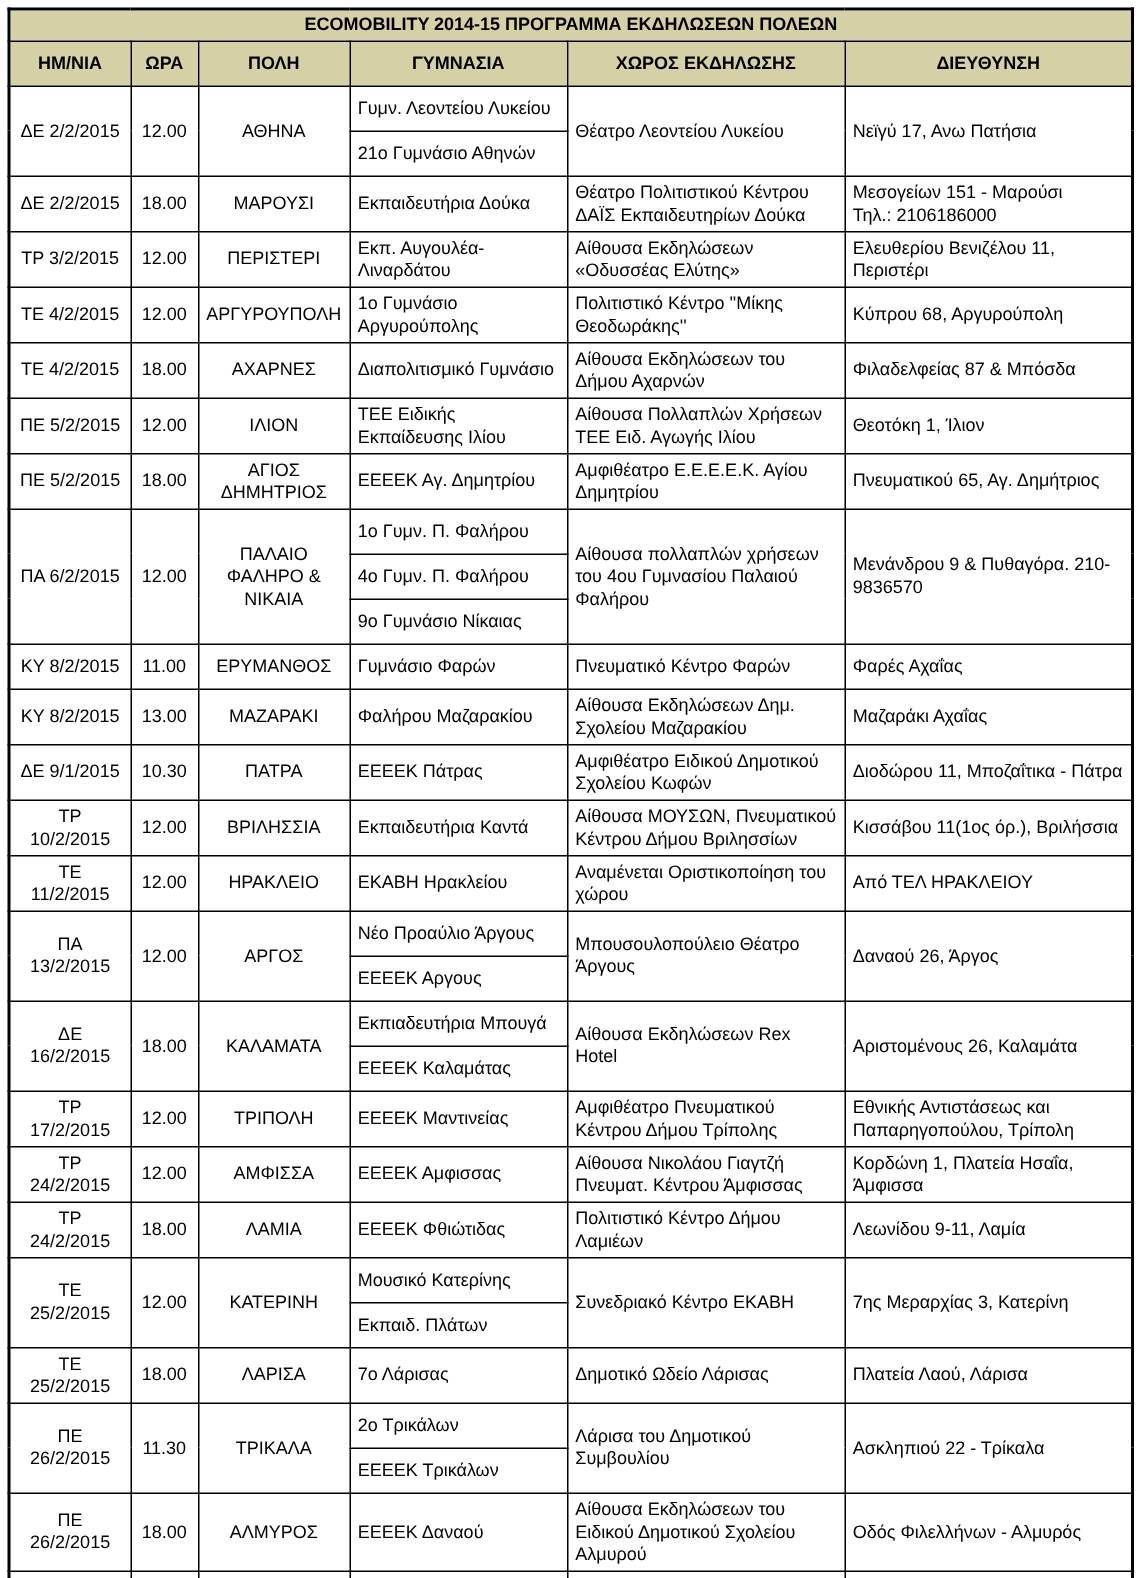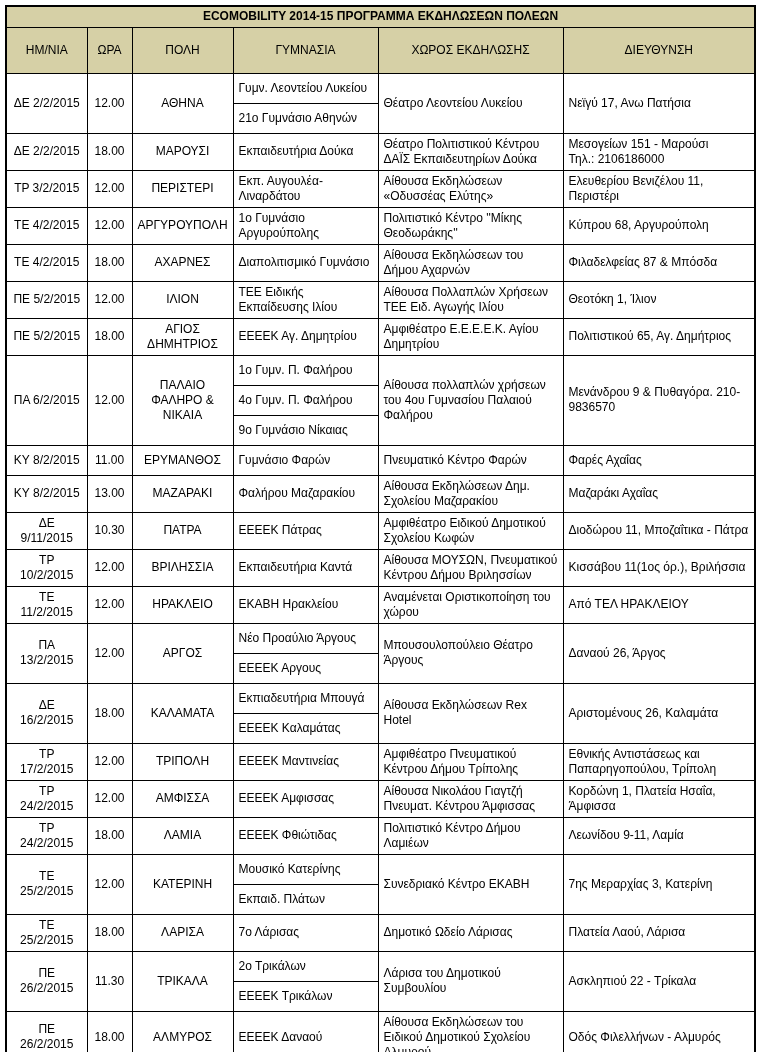--- a/index.html
+++ b/index.html
@@ -34,23 +34,23 @@
   th.title-cell{
     background:var(--header-bg);
     font-weight:bold;
     text-align:center;
     height:21px;
     padding:2px 4px;
     margin-left:20px;
   }
   thead th.col-header{
     background:var(--header-bg);
-    font-weight:normal;
+    font-weight:bold;
     text-align:center;
-    height:46px;
+    height:30px;
   }
   tbody td{height:30px;}
   td.c{text-align:center;}
   td.l{text-align:left;}
   td.pre{white-space:pre-line;}
 </style>
 </head>
 <body>
 
 <div class="page">
@@ -128,21 +128,21 @@
           <td class="l pre">ΤΕΕ Ειδικής Εκπαίδευσης Ιλίου</td>
           <td class="l pre">Αίθουσα Πολλαπλών Χρήσεων ΤΕΕ Ειδ. Αγωγής Ιλίου</td>
           <td class="l pre">Θεοτόκη 1, Ίλιον</td>
         </tr>
         <tr>
           <td class="c">ΠΕ 5/2/2015</td>
           <td class="c">18.00</td>
           <td class="c pre">ΑΓΙΟΣ ΔΗΜΗΤΡΙΟΣ</td>
           <td class="l pre">ΕΕΕΕΚ Αγ. Δημητρίου</td>
           <td class="l pre">Αμφιθέατρο Ε.Ε.Ε.Ε.Κ. Αγίου Δημητρίου</td>
-          <td class="l pre">Πολιτιστικού 65, Αγ. Δημήτριος</td>
+          <td class="l pre">Πνευματικού 65, Αγ. Δημήτριος</td>
         </tr>
         <tr>
           <td class="c" rowspan="3">ΠΑ 6/2/2015</td>
           <td class="c" rowspan="3">12.00</td>
           <td class="c pre" rowspan="3">ΠΑΛΑΙΟ ΦΑΛΗΡΟ &amp; ΝΙΚΑΙΑ</td>
           <td class="l pre">1ο Γυμν. Π. Φαλήρου</td>
           <td class="l pre" rowspan="3">Αίθουσα πολλαπλών χρήσεων του 4ου Γυμνασίου Παλαιού Φαλήρου</td>
           <td class="l pre" rowspan="3">Μενάνδρου 9 &amp; Πυθαγόρα. 210-9836570</td>
         </tr>
         <tr>
@@ -161,21 +161,21 @@
         </tr>
         <tr>
           <td class="c">ΚΥ 8/2/2015</td>
           <td class="c">13.00</td>
           <td class="c pre">ΜΑΖΑΡΑΚΙ</td>
           <td class="l pre">Φαλήρου Μαζαρακίου</td>
           <td class="l pre">Αίθουσα Εκδηλώσεων Δημ. Σχολείου Μαζαρακίου</td>
           <td class="l pre">Μαζαράκι Αχαΐας</td>
         </tr>
         <tr>
-          <td class="c">ΔΕ 9/11/2015</td>
+          <td class="c">ΔΕ 9/1/2015</td>
           <td class="c">10.30</td>
           <td class="c pre">ΠΑΤΡΑ</td>
           <td class="l pre">ΕΕΕΕΚ Πάτρας</td>
           <td class="l pre">Αμφιθέατρο Ειδικού Δημοτικού Σχολείου Κωφών</td>
           <td class="l pre">Διοδώρου 11, Μποζαΐτικα - Πάτρα</td>
         </tr>
         <tr>
           <td class="c">ΤΡ 10/2/2015</td>
           <td class="c">12.00</td>
           <td class="c pre">ΒΡΙΛΗΣΣΙΑ</td>

